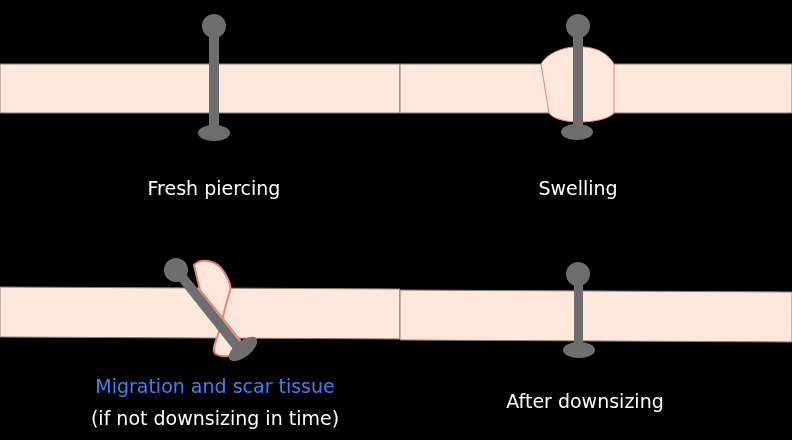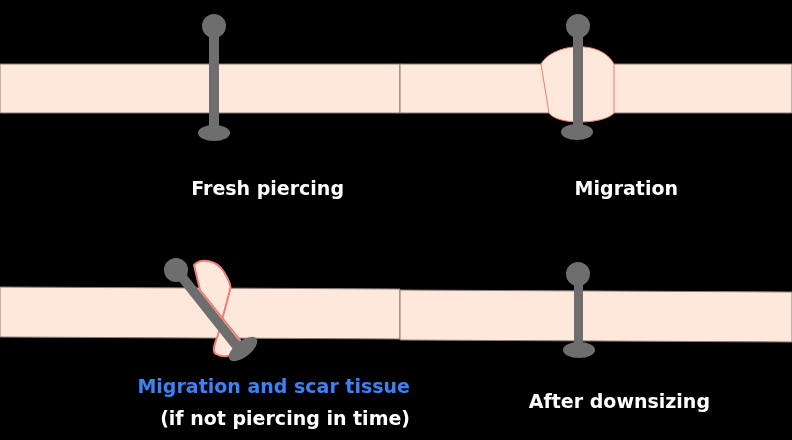--- a/index.html
+++ b/index.html
@@ -1,18 +1,18 @@
 <!DOCTYPE html>
 <html><head>
   <meta charset="utf-8">
   <style>
     html, body { margin: 0; padding: 0; background: #000; }
     body { width: 792px; height: 440px; overflow: hidden; position: relative; }
     #diagram { position: absolute; left: 0; top: 0; }
-    .label { position: absolute; color: #ffffff; font-family: "DejaVu Sans", sans-serif; font-weight: bold; font-size: 19px; text-align: right; white-space: nowrap; line-height: 31px; }
+    .label { position: absolute; color: #ffffff; font-family: "DejaVu Sans", sans-serif; font-weight: normal; font-size: 19px; text-align: center; white-space: nowrap; line-height: 31px; }
   </style>
 </head>
 <body style="background: rgb(0, 0, 0);">
 
 <svg id="diagram" width="792" height="440" viewBox="0 0 792 440" xmlns="http://www.w3.org/2000/svg">
 
   <g>
     <rect x="0" y="64" width="400" height="49" class="skin" fill="#fee8dc" stroke="#8a7a74" stroke-width="1"></rect>
     <g>
       <rect x="209" y="34" width="10" height="96" class="metal" fill="#6e6e6e"></rect>
@@ -45,16 +45,16 @@
     <polygon points="400,290 792,292 792,342 400,340" class="skin" fill="#fee8dc" stroke="#8a7a74" stroke-width="1"></polygon>
     <g>
       <rect x="574" y="284" width="9" height="62" class="metal" fill="#6e6e6e"></rect>
       <circle cx="578" cy="274" r="12" class="metal" fill="#6e6e6e"></circle>
       <ellipse cx="579" cy="350" rx="16" ry="8" class="metal" fill="#6e6e6e"></ellipse>
     </g>
   </g>
 </svg>
 
 <div class="label" style="left: 84px; top: 173px; width: 260px; color: rgb(255, 255, 255);">Fresh piercing</div>
-<div class="label" style="left: 478px; top: 173px; width: 200px; color: rgb(255, 255, 255);">Migration</div>
+<div class="label" style="left: 478px; top: 173px; width: 200px; color: rgb(255, 255, 255);">Swelling</div>
 <div class="label" style="left: 20px; top: 371px; width: 390px; color: #3b82f6;">Migration and scar tissue</div>
-<div class="label" style="left: 20px; top: 403px; width: 390px; color: rgb(255, 255, 255);">(if not piercing in time)</div>
+<div class="label" style="left: 20px; top: 403px; width: 390px; color: rgb(255, 255, 255);">(if not downsizing in time)</div>
 <div class="label" style="left: 460px; top: 372px; width: 250px; color: rgb(255, 255, 255); margin-top: 14px;">After downsizing</div>
 
 </body></html>

